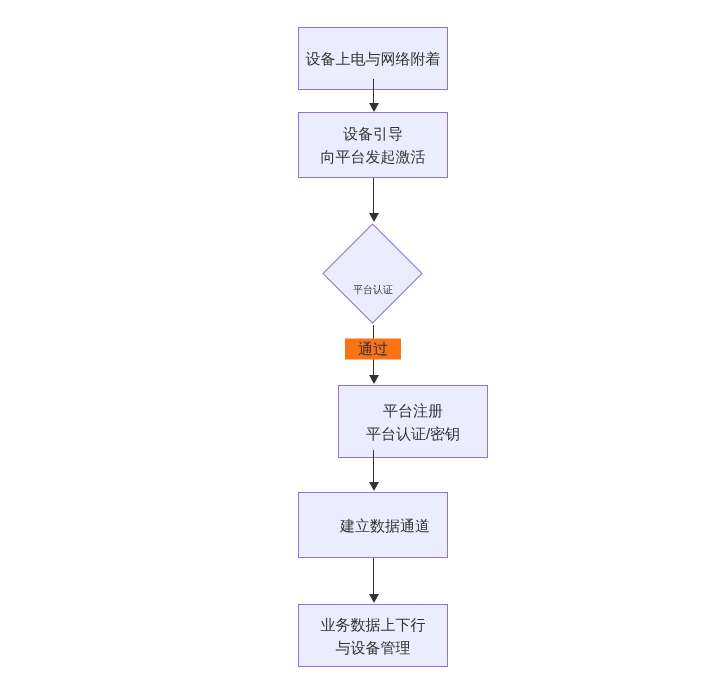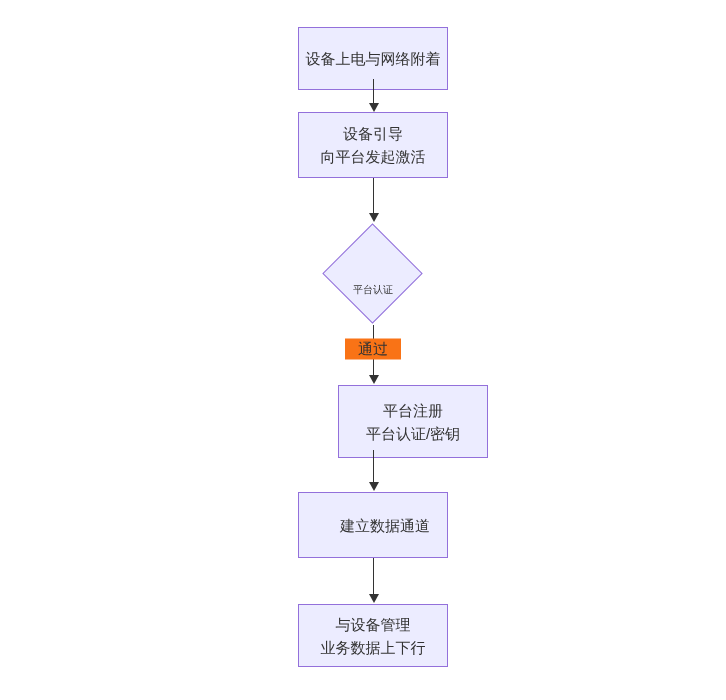--- a/index.html
+++ b/index.html
@@ -148,17 +148,17 @@
   <div class="node-rect" style="left:298px; top:492px; height:66px;padding-left:24px;">
     <span class="node-line">建立数据通道</span>
   </div>
 
   <div class="edge" style="top:558px; height:45px;">
     <div class="shaft"></div>
     <div class="head"></div>
   </div>
 
   <div class="node-rect" style="left:298px; top:604px; height:63px;">
+    <span class="node-line">业务数据上下行</span>
     <span class="node-line">与设备管理</span>
-    <span class="node-line">业务数据上下行</span>
   </div>
 
 </div>
 
 </body></html>

